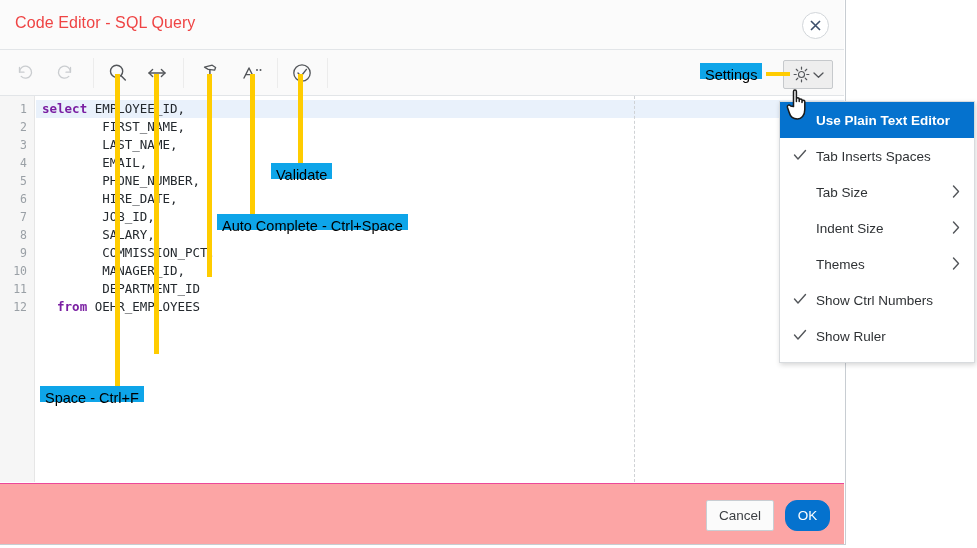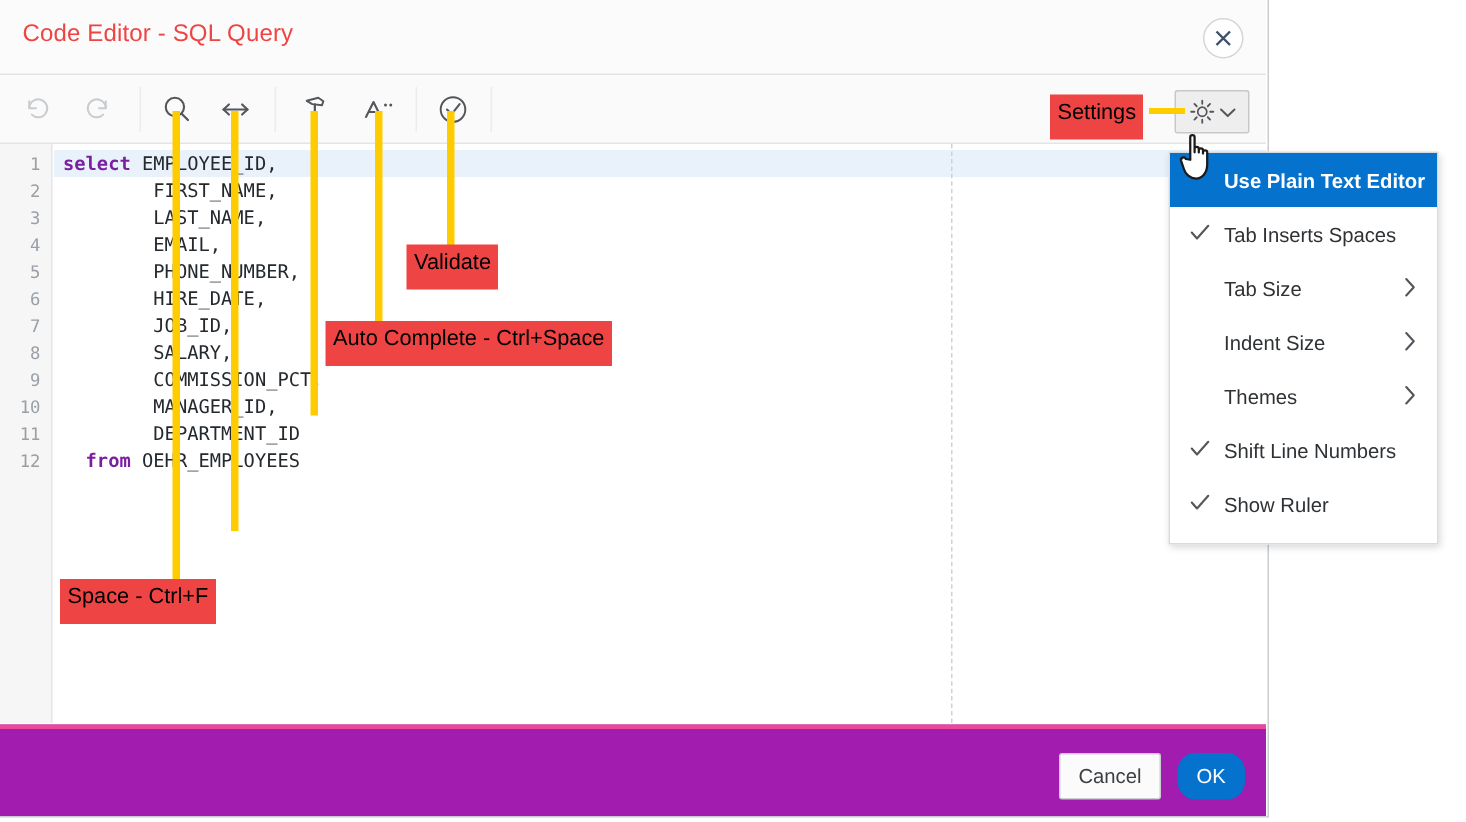--- a/index.html
+++ b/index.html
@@ -89,39 +89,39 @@
     position: absolute; left: 42px; top: 0;
     font-family: "DejaVu Sans Mono", monospace;
     font-size: 12.5px; line-height: 18px;
     color: #24292e; white-space: pre;
   }
   .code .kw { color: #7a1fa2; font-weight: bold; }
 
   
   .footer {
     position: absolute; left: 0; top: 483px; width: 844px; height: 61px;
-    background: #a21caf; border-top: 3px solid #ec4899;
+    background: #fca5a5; border-top: 1px solid #ec4899;
   }
   .btn-cancel {
     position: absolute; left: 706px; top: 16px;
     width: 68px; height: 31px;
     background: #fbfbfb; border: 1px solid #c9ced3; border-radius: 2px;
     color: #3c3f43; font-size: 13.5px; cursor: pointer;
   }
   .btn-ok {
     position: absolute; left: 785px; top: 16px;
     width: 45px; height: 31px;
     background: #0572ce; border: 1px solid #0572ce; border-radius: 12px;
     color: #ffffff; font-size: 13.5px; cursor: pointer;
   }
 
   
   .menu {
     position: absolute; left: 779px; top: 101px;
-    width: 180px; height: 262px;
+    width: 196px; height: 262px;
     background: #ffffff;
     border: 1px solid #d8dbde;
     box-shadow: 1px 2px 5px rgba(0,0,0,.16);
     z-index: 10;
   }
   .menu-item {
     position: relative; height: 36px;
     display: flex; align-items: center;
     font-size: 13.5px; color: #2f3235; cursor: pointer;
     padding-left: 36px;
@@ -132,22 +132,22 @@
     width: 14px; height: 14px;
   }
   .menu-item .arrow {
     position: absolute; right: 14px; top: 11px;
     width: 8px; height: 13px;
   }
 
   
   .anno-line { position: absolute; background: #ffcc00; z-index: 20; }
   .anno-label {
-    position: absolute; background: #ef4444; color: #000000;
-    font-size: 14.5px; line-height: 24px; height: 30px;
+    position: absolute; background: #0ea5e9; color: #000000;
+    font-size: 14.5px; line-height: 24px; height: 16px;
     padding: 0 5px; white-space: nowrap; z-index: 21;
   }
 
   
   .cursor { position: absolute; left: 784px; top: 86px; z-index: 40; }
 </style>
 </head>
 <body>
 
 <div id="root">
@@ -288,21 +288,21 @@
       <div class="menu-item">
         <svg class="arrow" width="8" height="13" viewBox="0 0 8 13">
           <path d="M1.5 1 L6.5 6.5 L1.5 12" stroke="#53565a" stroke-width="1.4" fill="none" stroke-linecap="round" stroke-linejoin="round"></path>
         </svg>
         <span>Themes</span>
       </div>
       <div class="menu-item">
         <svg class="chk" width="14" height="14" viewBox="0 0 14 14">
           <path d="M1.5 7 L5 11 L12.5 2.5" stroke="#53565a" stroke-width="1.4" fill="none" stroke-linecap="round" stroke-linejoin="round"></path>
         </svg>
-        <span>Shift Line Numbers</span>
+        <span>Show Ctrl Numbers</span>
       </div>
       <div class="menu-item">
         <svg class="chk" width="14" height="14" viewBox="0 0 14 14">
           <path d="M1.5 7 L5 11 L12.5 2.5" stroke="#53565a" stroke-width="1.4" fill="none" stroke-linecap="round" stroke-linejoin="round"></path>
         </svg>
         <span>Show Ruler</span>
       </div>
     </div>
 
   <div class="cursor">

